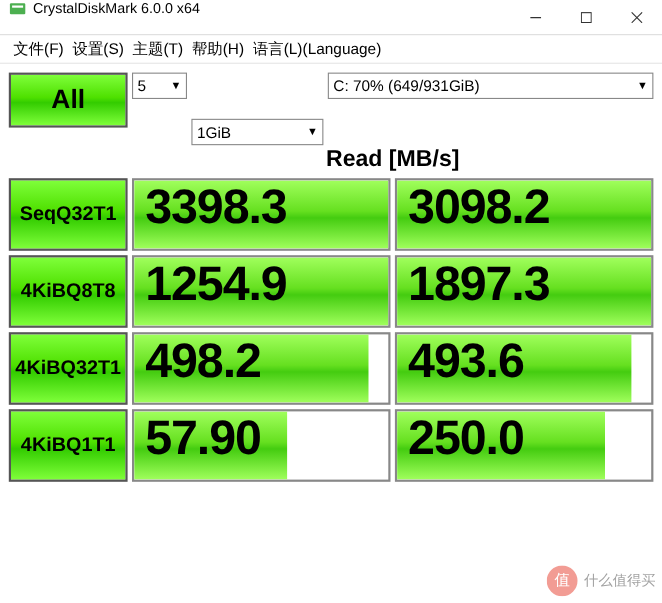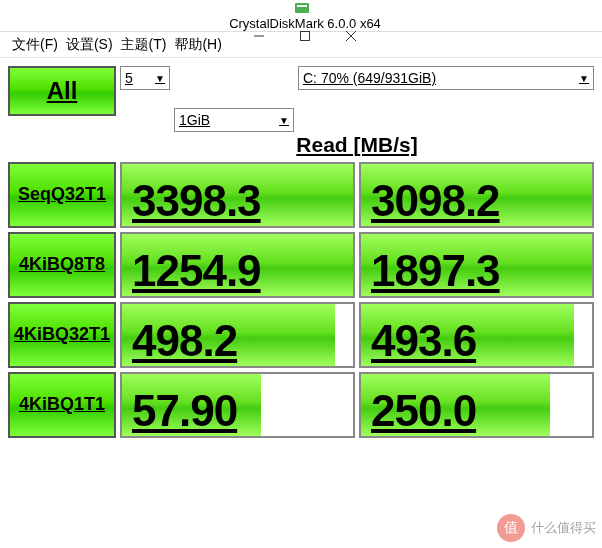--- a/index.html
+++ b/index.html
@@ -1,43 +1,43 @@
 <!DOCTYPE html>
 <html><head>
 <meta charset="utf-8">
 <style>
   * { box-sizing: border-box; margin: 0; padding: 0; }
   body { font-family: "Segoe UI", Arial, sans-serif; background: #fff; width: 602px; }
   
-  .titlebar { height: 32px; display: flex; align-items: center; padding: 0 0 0 8px; border-bottom: 1px solid #ddd; flex-direction: column; }
+  .titlebar { height: 32px; display: flex; padding: 0 0 0 8px; border-bottom: 1px solid #ddd; }
   .app-icon { width: 16px; height: 16px; margin-right: 6px; }
   .title-text { font-size: 13px; flex: 1; }
   .win-controls { display: flex; height: 100%; }
   .win-btn { width: 46px; height: 100%; display: flex; align-items: center; justify-content: center; cursor: pointer; }
   .win-btn svg { width: 10px; height: 10px; }
   
   .menubar { height: 26px; display: flex; align-items: center; padding: 0 8px; font-size: 14px; border-bottom: 1px solid #e5e5e5; }
   .menu-item { cursor: pointer; padding: 2px 4px; }
   
-  .content { padding: 8px; text-decoration: underline; }
+  .content { padding: 8px; }
   .top-row { display: flex; gap: 4px; margin-bottom: 4px; align-items: stretch; }
   .btn-all { width: 108px; height: 50px; display: flex; align-items: center; justify-content: center; font-size: 24px; font-weight: bold; border: 2px solid #555; background: linear-gradient(to bottom, #7fff3a 0%, #4ee000 45%, #33cc00 55%, #7fff3a 100%); cursor: pointer; }
   .selects { display: flex; flex-direction: column; gap: 0; flex: 1; }
   .sel-row { display: flex; gap: 4px; }
   .sel { height: 24px; border: 1px solid #888; background: #fff; font-size: 14px; padding: 0 4px; display: flex; align-items: center; justify-content: space-between; cursor: pointer; }
   .sel-count { width: 50px; }
   .sel-size { width: 120px; margin-top: 42px; }
   .sel-drive { flex: 1; }
   .chev { font-size: 10px; margin-left: 4px; }
   .headers { display: flex; gap: 4px; }
   .col-header { height: 26px; flex: 1; display: flex; align-items: center; justify-content: center; font-size: 21px; font-weight: bold; }
   
   .test-row { display: flex; gap: 4px; margin-bottom: 4px; height: 66px; }
   .btn-test { width: 108px; display: flex; flex-direction: row; align-items: center; justify-content: center; font-size: 18px; font-weight: bold; border: 2px solid #555; background: linear-gradient(to bottom, #7fff3a 0%, #4ee000 45%, #33cc00 55%, #7fff3a 100%); cursor: pointer; line-height: 1.1; }
-  .result { flex: 1; border: 2px solid #888; display: flex; align-items: flex-end; padding-left: 10px; font-size: 44px; font-weight: bold; font-family: Arial, sans-serif; letter-spacing: -1px; position: relative; overflow: hidden; }
+  .result { flex: 1; border: 2px solid #888; display: flex; align-items: flex-start; padding-left: 10px; font-size: 44px; font-weight: bold; font-family: Arial, sans-serif; letter-spacing: -1px; position: relative; overflow: hidden; }
   .result::before {
     content: ""; position: absolute; inset: 0;
     background: linear-gradient(to bottom, #a0ff5c 0%, #66e020 45%, #44cc10 55%, #a0ff5c 100%);
     width: var(--fill, 100%);
     z-index: 0;
   }
   .result span { position: relative; z-index: 1; }
   
   .watermark { position: fixed; bottom: 6px; right: 6px; opacity: 0.55; display: flex; align-items: center; gap: 6px; font-size: 13px; color: #555; }
   .wm-icon { width: 28px; height: 28px; border-radius: 50%; background: #e74c3c; display: flex; align-items: center; justify-content: center; color: #fff; font-size: 14px; }
@@ -71,20 +71,21 @@
         </svg>
       </div>
   </div>
 </div>
 
 <div class="menubar">
   <span class="menu-item">文件(F)</span>
   <span class="menu-item">设置(S)</span>
   <span class="menu-item">主题(T)</span>
   <span class="menu-item">帮助(H)</span>
+  <span class="menu-item">语言(L)(Language)</span>
 </div>
 
 <div class="content">
   <div class="top-row">
     <div class="btn-all">
         <span>All</span>
       </div>
     <div class="selects">
       <div class="sel-row">
         <div class="sel sel-count">

